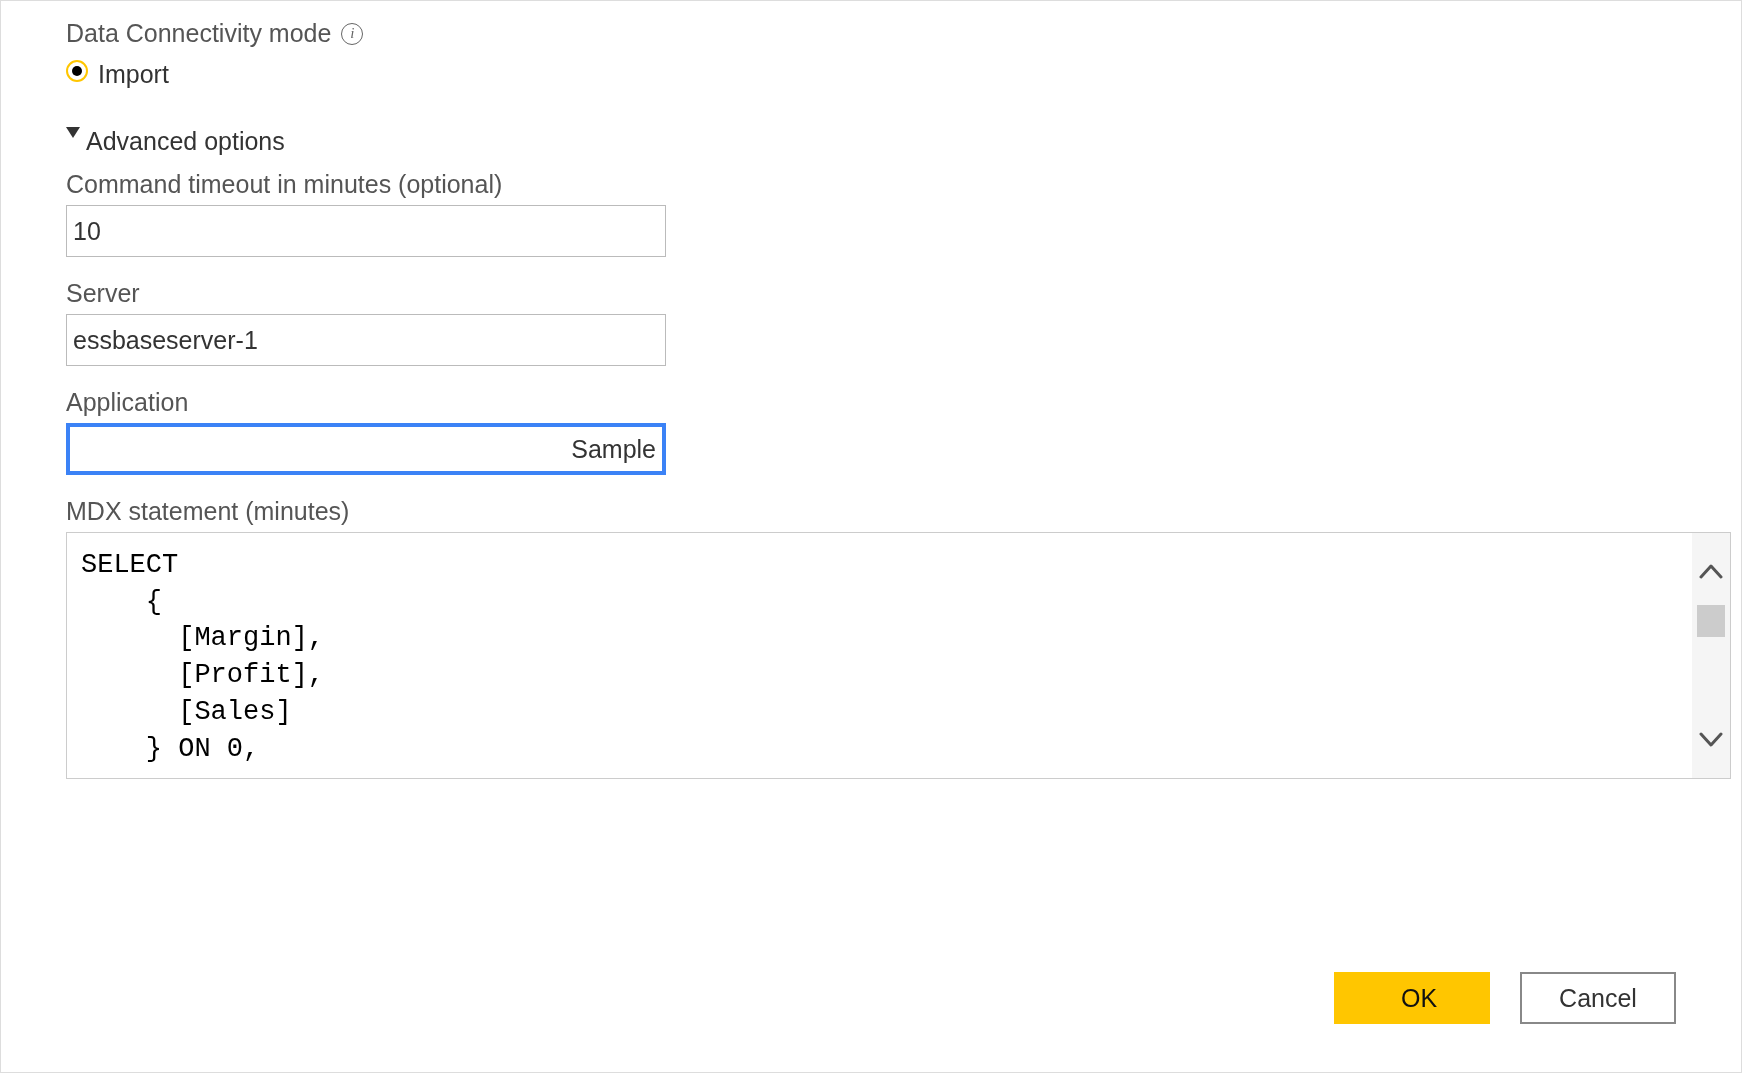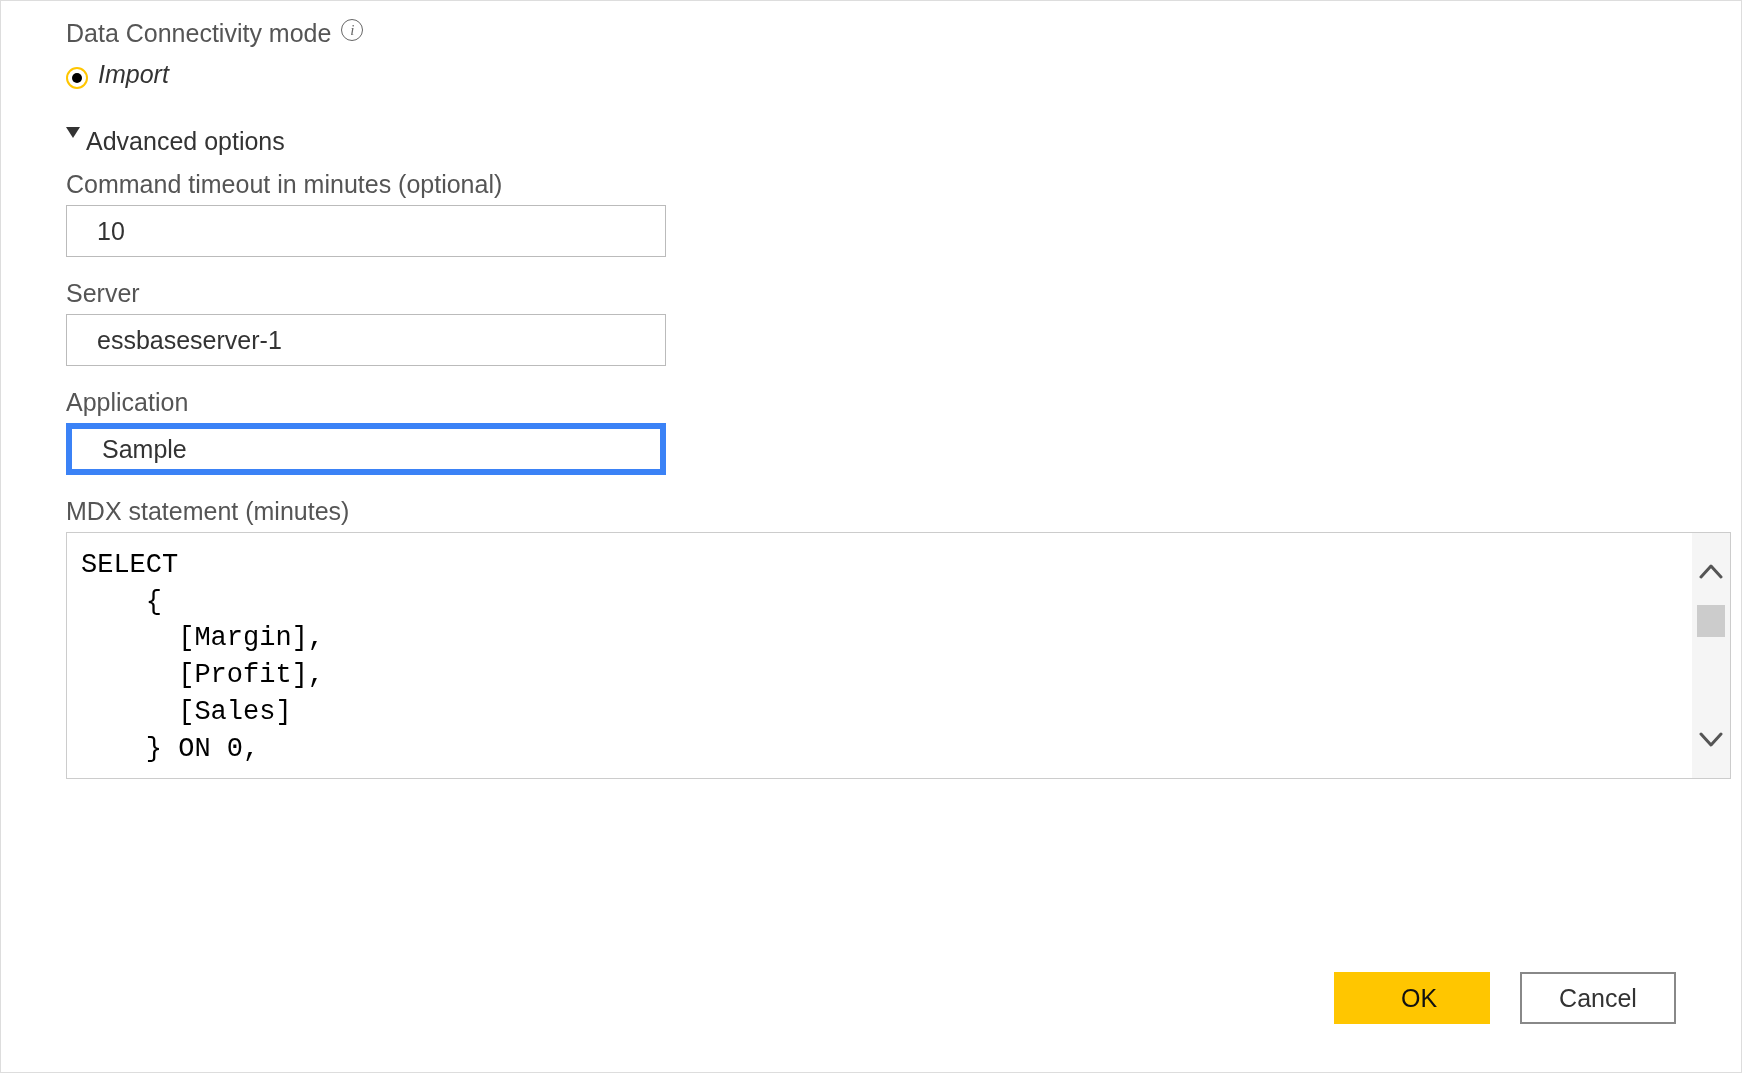--- a/index.html
+++ b/index.html
@@ -15,44 +15,44 @@
     height: 1073px;
     border: 1px solid #ddd;
     position: relative;
     padding: 18px 65px 30px 65px;
     transform-origin: top left;
   }
   .section-heading {
     font-size: 25px;
     color: #555;
     display: flex;
+    align-items: center;
     gap: 10px;
     margin-bottom: 12px;
   }
   .info-icon {
     display: inline-flex;
     width: 22px; height: 22px;
     border: 1.5px solid #666;
     border-radius: 50%;
     align-items: center;
     justify-content: center;
     font-family: Georgia, serif;
     font-style: italic;
     font-size: 15px;
     color: #666;
     line-height: 1;
   }
   .radio-group { margin-bottom: 38px; }
   .radio-row {
     display: flex;
-    align-items: flex-end;
+    align-items: flex-start;
     gap: 10px;
     margin-bottom: 10px;
     cursor: pointer;
-    font-style: italic;
   }
   .radio-outer {
     width: 22px; height: 22px;
     border: 2.5px solid #888;
     border-radius: 50%;
     display: flex;
     align-items: center;
     justify-content: center;
     flex-shrink: 0;
   }
@@ -88,30 +88,31 @@
   }
   .field-label {
     font-size: 25px;
     color: #555;
     margin-bottom: 6px;
   }
   .text-input {
     width: 600px;
     height: 52px;
     border: 1px solid #bbb;
-    padding: 0 30px;
+    padding: 0 6px;
     font-size: 25px;
     color: #333;
     font-family: inherit;
     outline: none;
     margin-bottom: 22px;
     background: #fff;
   }
   .text-input.focused {
-    border: 6px solid #3b82f6;
+    border: 4px solid #3b82f6;
+    text-align: right;
   }
   .mdx-wrap {
     position: relative;
     width: 1665px;
     height: 247px;
     border: 1px solid #ccc;
     display: flex;
   }
   .mdx-textarea {
     flex: 1;

